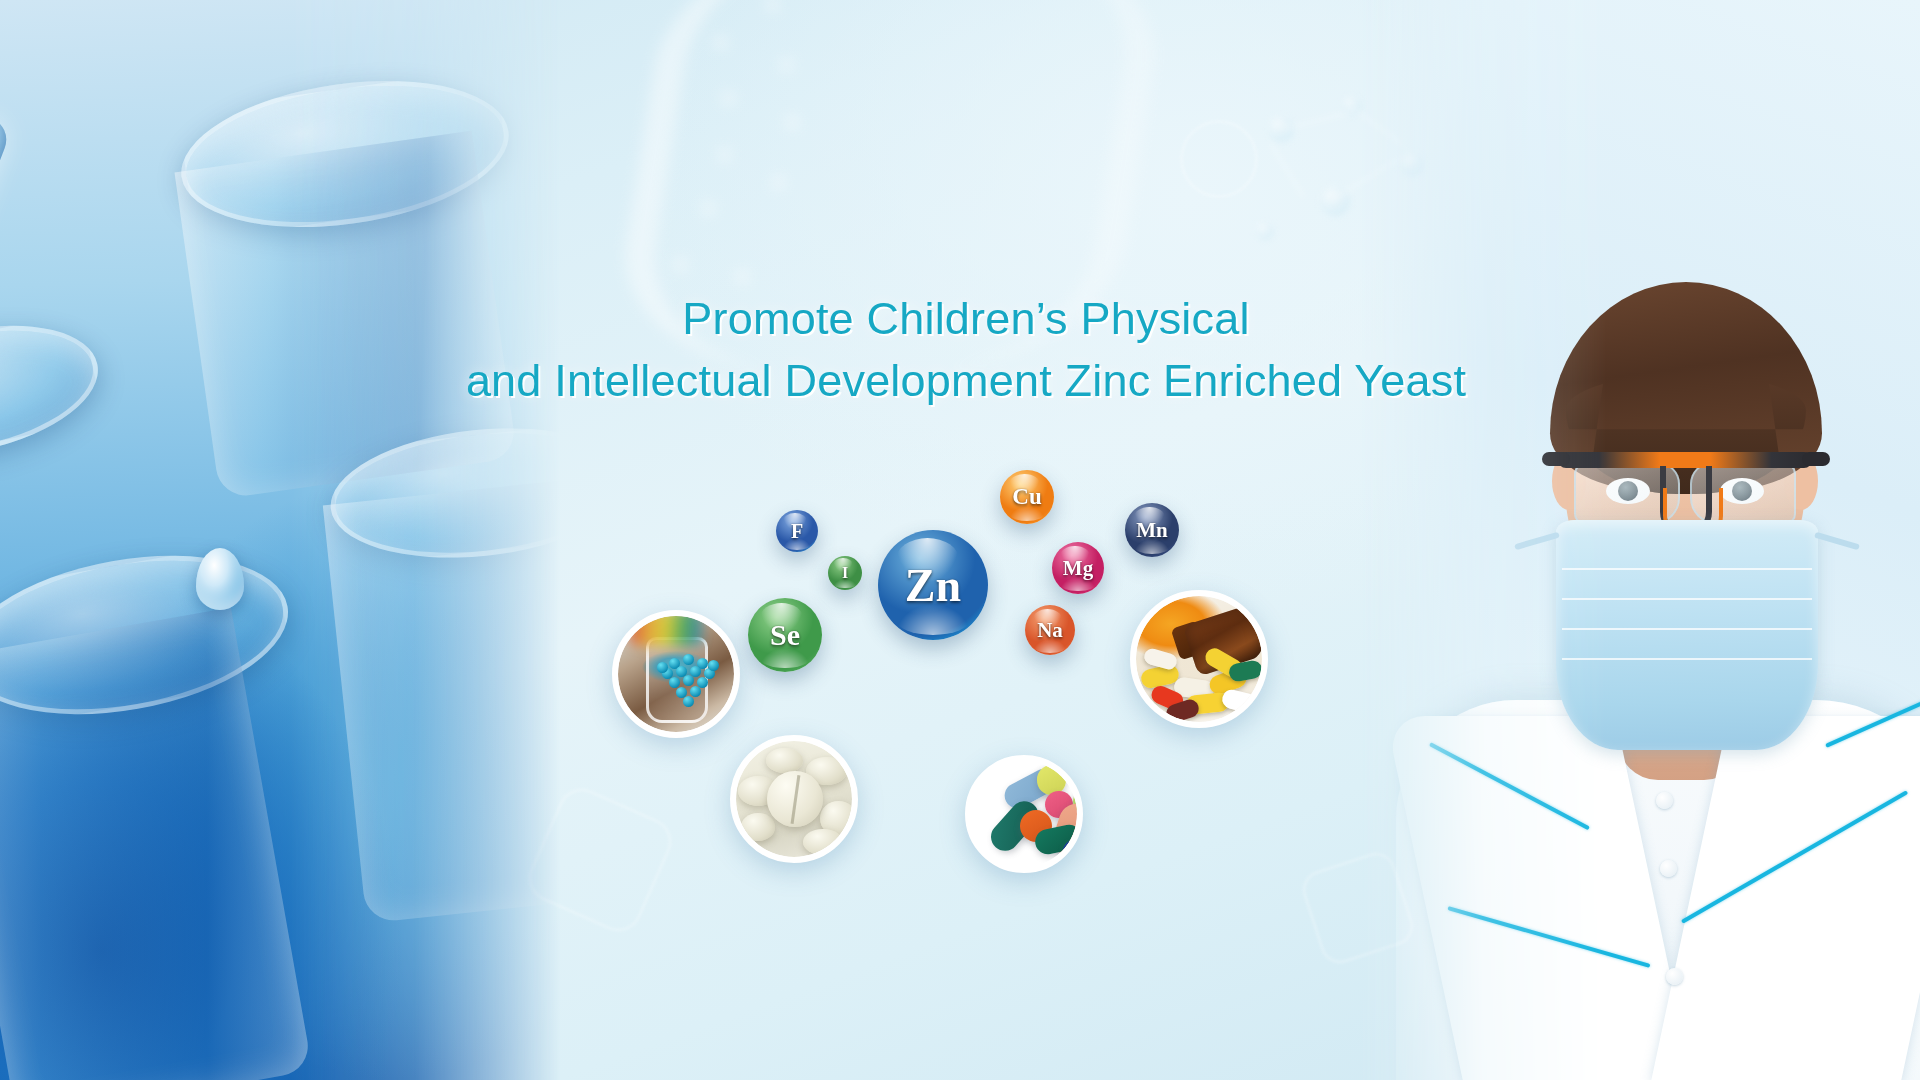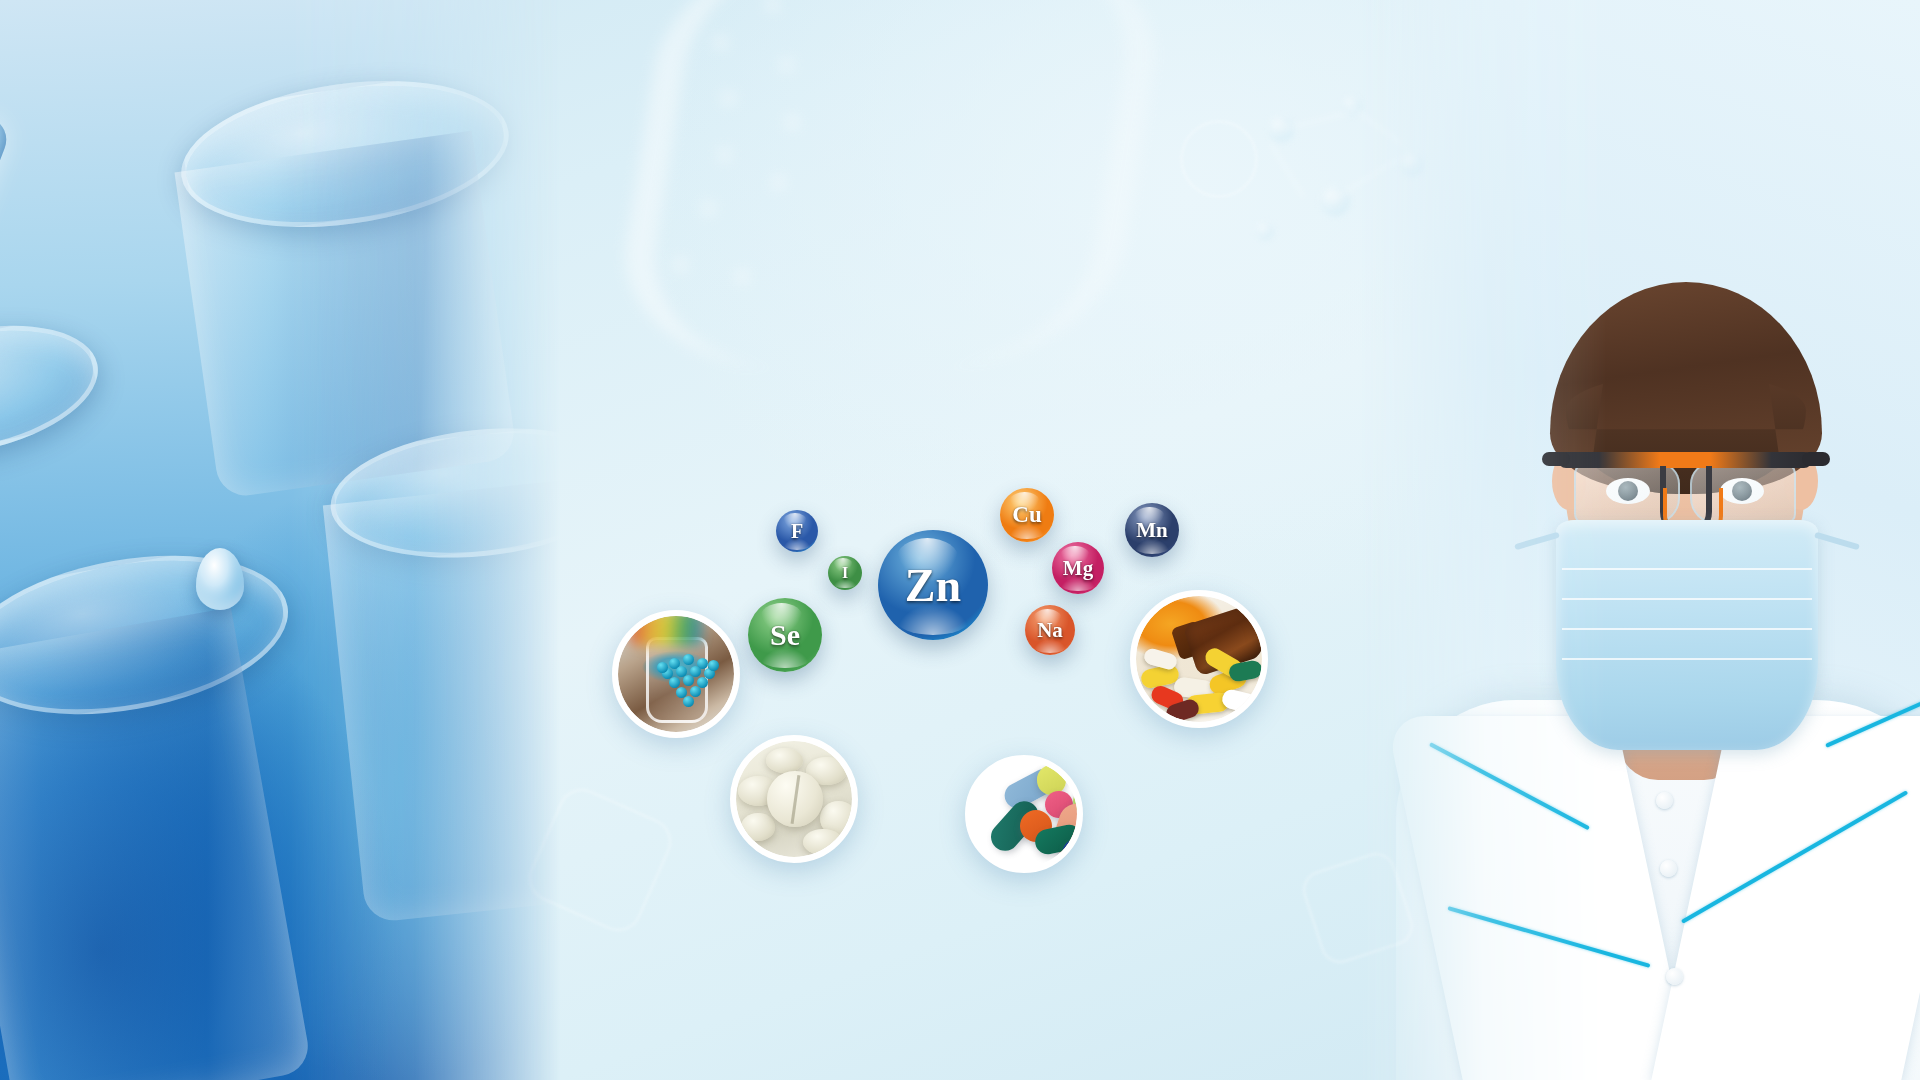--- a/index.html
+++ b/index.html
@@ -419,20 +419,22 @@
     <div class="mask">
       <div class="strap l"></div>
       <div class="strap r"></div>
       <div class="pleat" style="top:48px;"></div>
       <div class="pleat" style="top:78px;"></div>
       <div class="pleat" style="top:108px;"></div>
       <div class="pleat" style="top:138px;"></div>
     </div>
   </div>
 
+  <div class="headline">Promote Children’s Physical
+and Intellectual Development Zinc Enriched Yeast</div>
 
   <div class="cluster">
 
     <div id="photo-host">
         <div class="photo ph-crystals" style="left: 52px; top: 140px; width: 128px; height: 128px;">
           <div class="inner">
             <div class="glass"></div>
             <div class="rainbow"></div>
             <div class="bead" style="left:44%;top:36%;"></div>
             <div class="bead" style="left:56%;top:33%;"></div>
@@ -493,21 +495,21 @@
           </div>
         </div>
       </div>
     <div id="sphere-host">
         <div class="sphere" style="left: 318px; top: 60px; width: 110px; height: 110px; font-size: 46px; background: radial-gradient(circle at 38% 26%, rgb(111, 179, 222) 0%, rgb(31, 98, 173) 52%, rgb(31, 98, 173) 72%, rgb(25, 169, 230) 92%, rgb(25, 169, 230) 100%); justify-content: center;">
           <span>Zn</span>
         </div>
         <div class="sphere" style="left: 188px; top: 128px; width: 74px; height: 74px; font-size: 30px; background: radial-gradient(circle at 38% 26%, rgb(143, 209, 138) 0%, rgb(63, 154, 74) 52%, rgb(63, 154, 74) 72%, rgb(88, 176, 94) 92%, rgb(88, 176, 94) 100%);">
           <span>Se</span>
         </div>
-        <div class="sphere" style="left: 440px; top: 18px; width: 54px; height: 54px; font-size: 23px; background: radial-gradient(circle at 38% 26%, rgb(255, 211, 122) 0%, rgb(239, 124, 18) 52%, rgb(239, 124, 18) 72%, rgb(255, 155, 45) 92%, rgb(255, 155, 45) 100%);">
+        <div class="sphere" style="left: 440px; top: 0px; width: 54px; height: 54px; font-size: 23px; background: radial-gradient(circle at 38% 26%, rgb(255, 211, 122) 0%, rgb(239, 124, 18) 52%, rgb(239, 124, 18) 72%, rgb(255, 155, 45) 92%, rgb(255, 155, 45) 100%);">
           <span>Cu</span>
         </div>
         <div class="sphere" style="left: 565px; top: 33px; width: 54px; height: 54px; font-size: 21px; background: radial-gradient(circle at 38% 26%, rgb(138, 158, 196) 0%, rgb(43, 63, 107) 52%, rgb(43, 63, 107) 72%, rgb(63, 86, 144) 92%, rgb(63, 86, 144) 100%);">
           <span>Mn</span>
         </div>
         <div class="sphere" style="left: 492px; top: 72px; width: 52px; height: 52px; font-size: 21px; background: radial-gradient(circle at 38% 26%, rgb(240, 122, 168) 0%, rgb(196, 31, 99) 52%, rgb(196, 31, 99) 72%, rgb(217, 52, 111) 92%, rgb(217, 52, 111) 100%);">
           <span>Mg</span>
         </div>
         <div class="sphere" style="left: 465px; top: 135px; width: 50px; height: 50px; font-size: 21px; background: radial-gradient(circle at 38% 26%, rgb(245, 161, 114) 0%, rgb(217, 85, 42) 52%, rgb(217, 85, 42) 72%, rgb(232, 112, 60) 92%, rgb(232, 112, 60) 100%); text-align: right;">
           <span>Na</span>

